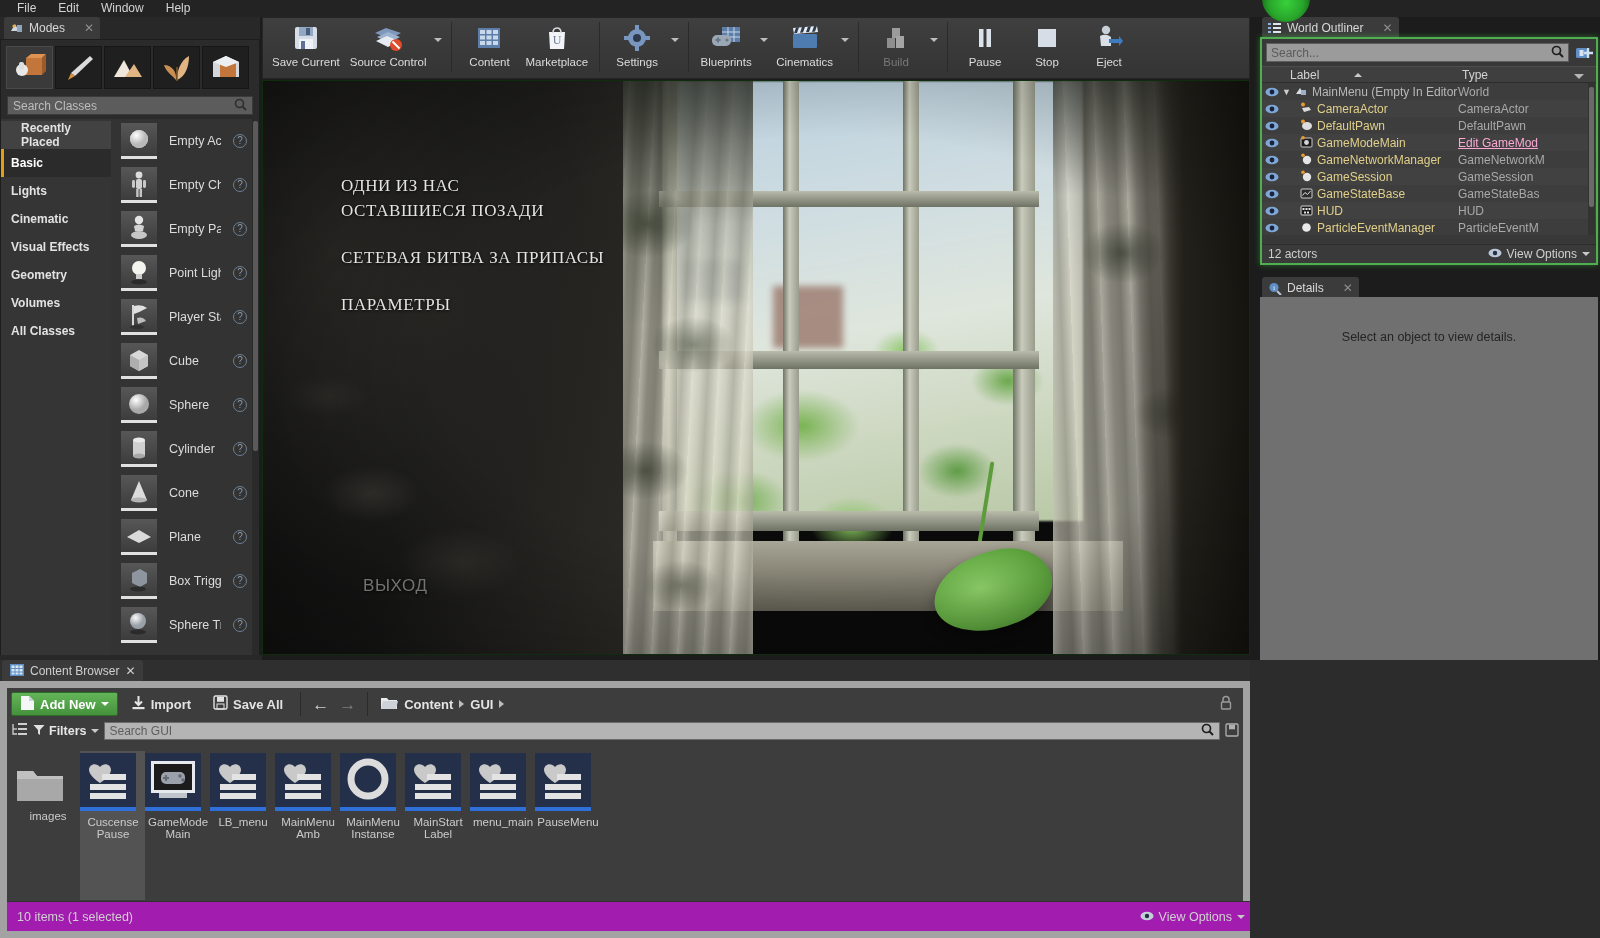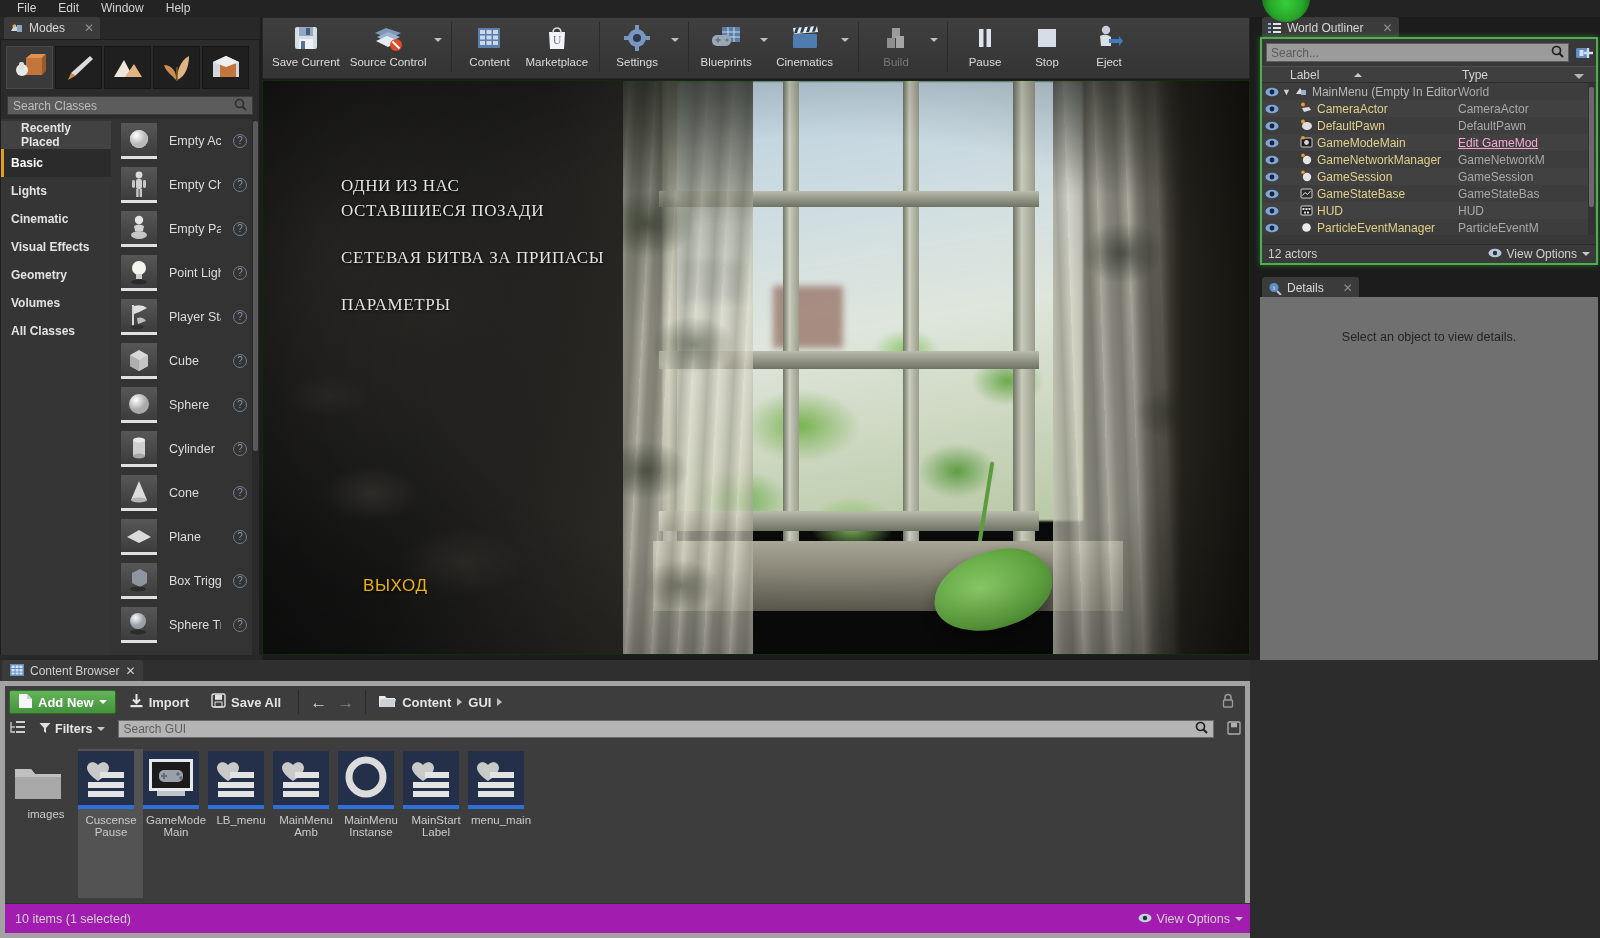--- a/index.html
+++ b/index.html
@@ -171,21 +171,21 @@
     position:absolute; inset:0;
     background:radial-gradient(ellipse 90% 85% at 58% 48%, rgba(0,0,0,0) 45%, rgba(0,0,0,.55) 100%);
     pointer-events:none;
   }
   .menu-text { position:absolute; left:78px; top:95px; z-index:5;font-family:Liberation Serif, serif; }
   .menu-text .ln {
     color:#e3e3e3; font-size:17px; letter-spacing:.6px;
     text-shadow:0 1px 3px rgba(0,0,0,.9); margin-bottom:5px; white-space:nowrap;
   }
   .menu-text .gap { height:22px; }
-  .menu-exit { position:absolute; left:100px; top:495px; z-index:5; color:#eab308; font-size:17px;
+  .menu-exit { position:absolute; left:100px; top:495px; z-index:5; color:#737373; font-size:17px;
                letter-spacing:.6px; text-shadow:0 1px 3px rgba(0,0,0,.9); }
 
   
   .toolbar {
     position:absolute; left:262px; top:17px; width:988px; height:62px;
     background:linear-gradient(180deg,#3f3f3f,#343434); border:1px solid #252525;
     display:flex; align-items:flex-start; padding-left:4px;
   }
   .tb-group { display:flex; height:60px; align-items:flex-start; }
   .tb-sep { width:1px; height:50px; background:#2a2a2a; margin:4px 6px 0 6px; }
@@ -254,37 +254,37 @@
   .det-msg { text-align:center; margin-top:33px; font-size:12.5px; color:#242424; }
 
   
   .cbrowser { position:absolute; left:0; top:660px; width:1250px; height:278px; background:#2f2f2f; }
   .cb-tabrow { height:21px; position:relative; }
   .cb-tab {
     position:absolute; left:2px; top:0; height:21px; background:#3b3b3b;
     border-top-left-radius:3px; border-top-right-radius:3px;
     display:flex; align-items:center; padding:0 8px; gap:6px;
   }
-  .cb-body { position:absolute; left:0; top:21px; width:1250px; height:257px; background:#3d3d3d; border:5px solid #a3a3a3;}
+  .cb-body { position:absolute; left:0; top:21px; width:1250px; height:257px; background:#3d3d3d; border:7px solid #a3a3a3;}
   .cb-toolbar { height:32px; display:flex; align-items:center; padding:3px 4px; gap:4px; background:#3d3d3d;}
   .addnew {
     height:24px; background:linear-gradient(180deg,#64b558,#44923c); border:1px solid #2f6a29;
     border-radius:2px; display:flex; align-items:center; gap:5px; padding:0 8px;
     color:#fff; font-weight:bold; font-size:13px;
   }
   .cb-btn { height:24px; display:flex; align-items:center; gap:5px; padding:0 9px; color:#e2e2e2; font-weight:bold; font-size:13px;}
   .cb-vsep { width:1px; height:24px; background:#2b2b2b; margin:0 4px; }
   .crumbs { display:flex; align-items:center; gap:6px; padding-left:4px;}
   .crumb { font-weight:bold; font-size:13px; color:#e4e4e4; }
   .crumb-arrow { width:0;height:0;border-top:4px solid transparent;border-bottom:4px solid transparent;border-left:5px solid #bdbdbd;}
   .navarrow { font-size:17px; color:#d0d0d0; padding:0 3px; line-height:17px;}
   .navarrow.dim { color:#7d7d7d; }
   .lockico { margin-left:auto; margin-right:6px; }
 
-  .cb-filterrow { height:22px; display:flex; align-items:center; gap:13px; padding:0 4px; background:#3d3d3d;}
+  .cb-filterrow { height:22px; display:flex; align-items:center; gap:5px; padding:0 4px; background:#3d3d3d;}
   .filters-btn { display:flex; align-items:center; gap:4px; color:#e6e6e6; font-weight:bold; font-size:12.5px;}
   .cb-search {
     flex:1; height:18px; background:#b4b4b4; border:1px solid #6a6a6a; display:flex; align-items:center; padding:0 5px;
   }
   .cb-search input { flex:1; background:transparent; border:0; outline:none; font-size:12px; color:#2b2b2b;
      font-family:"Liberation Sans", sans-serif; }
   .cb-search input::placeholder { color:#5e5e5e; }
 
   .assets { position:relative; height:158px; background:#3d3d3d; display:flex; gap:0px; padding:9px 0 0 8px; }
   .asset { width:65px; display:flex; flex-direction:column; align-items:flex-start; padding-top:2px; }
@@ -1254,20 +1254,33 @@
                 <path d="M20 14 C16 9 9 11 9 17 C9 23 20 30 20 30 C20 30 31 23 31 17 C31 11 24 9 20 14 Z" fill="#c9c9c9"></path>
                 <rect x="22" y="21" width="24" height="6" fill="#e3e3e3"></rect>
                 <rect x="10" y="31" width="36" height="6" fill="#e3e3e3"></rect>
                 <rect x="10" y="40" width="36" height="6" fill="#e3e3e3"></rect>
                 <rect y="54" width="56" height="4" fill="#2f6fd8"></rect>
               </svg>
           </span>
           <span class="aname">menu_main</span>
         </div>
 
+        <div class="asset">
+          <span class="at">
+            <svg width="56" height="58" viewBox="0 0 56 58">
+                <rect width="56" height="54" fill="#24304a"></rect>
+                <path d="M20 14 C16 9 9 11 9 17 C9 23 20 30 20 30 C20 30 31 23 31 17 C31 11 24 9 20 14 Z" fill="#c9c9c9"></path>
+                <rect x="22" y="21" width="24" height="6" fill="#e3e3e3"></rect>
+                <rect x="10" y="31" width="36" height="6" fill="#e3e3e3"></rect>
+                <rect x="10" y="40" width="36" height="6" fill="#e3e3e3"></rect>
+                <rect y="54" width="56" height="4" fill="#2f6fd8"></rect>
+              </svg>
+          </span>
+          <span class="aname">PauseMenu</span>
+        </div>
       </div>
 
       <div class="cb-status">
         <span>10 items (1 selected)</span>
         <span class="viewopts">
           <span><svg width="14" height="10" viewBox="0 0 14 10">
                 <ellipse cx="7" cy="5" rx="6.5" ry="4.3" fill="#c4cedb"></ellipse>
                 <circle cx="7" cy="5" r="2.2" fill="#22303f"></circle>
               </svg></span>
           <span>View Options</span>

